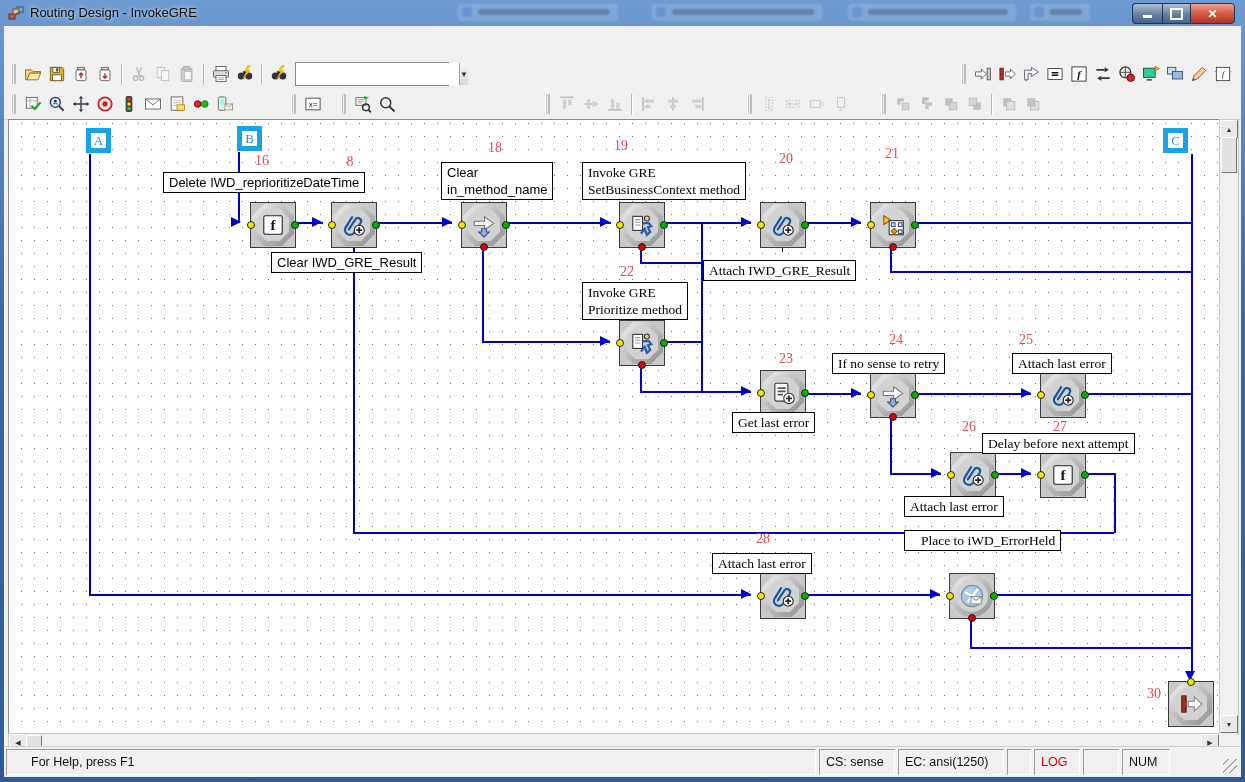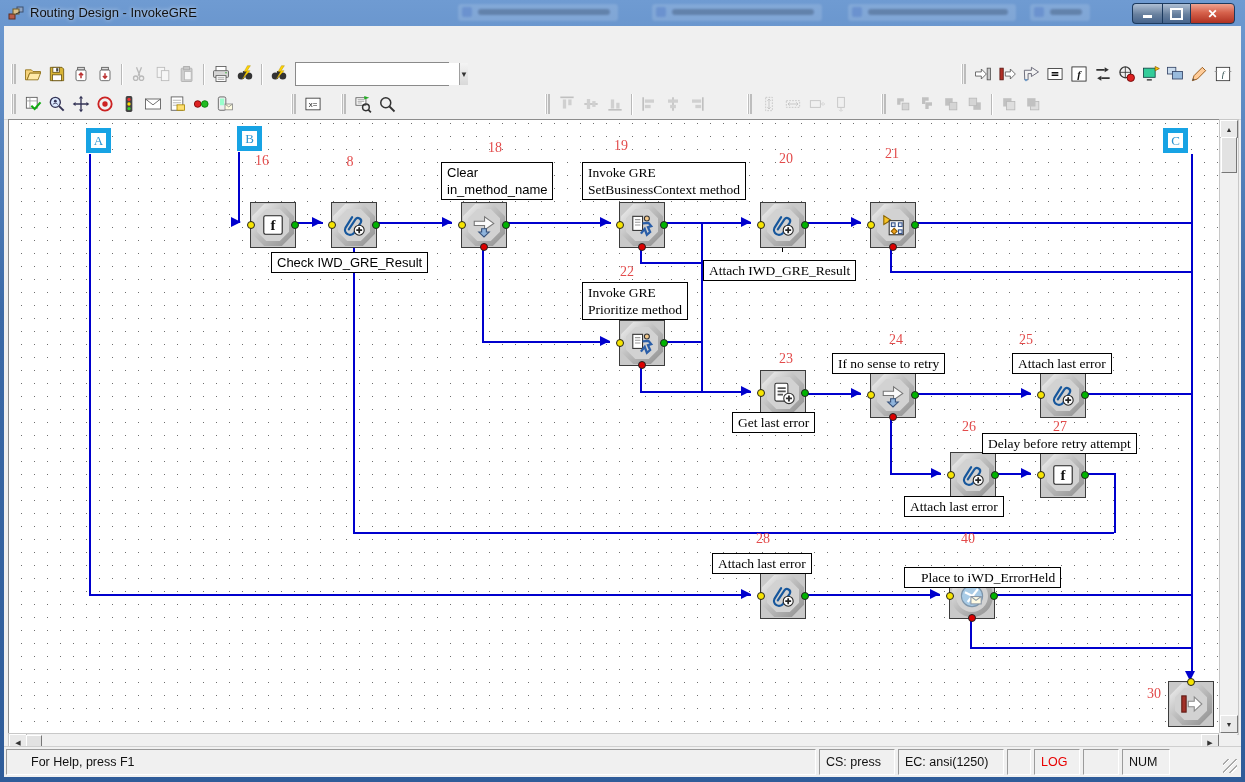--- a/index.html
+++ b/index.html
@@ -549,33 +549,34 @@
             <div class="oct"></div>
             <div class="oct2"></div>
             <div class="bicon"><svg viewBox="0 0 24 24">
                 <rect x="3.5" y="3.5" width="17" height="17" rx="1.5" fill="#fff" stroke="#222"></rect>
                 <text x="12" y="17" font-size="14" font-family="Liberation Serif,serif" font-weight="bold" text-anchor="middle" fill="#111">f</text>
               </svg></div>
             <div class="pt in"></div>
             <div class="pt out"></div>
           </div>
           <div class="num" style="left: 253px; top: 33px;">16</div>
+          <div class="lbl sans center" style="left: 154px; top: 52px;">Delete IWD_reprioritizeDateTime</div>
           <div class="blk" style="left: 322px; top: 82px;">
             <div class="oct"></div>
             <div class="oct2"></div>
             <div class="bicon"><svg viewBox="0 0 24 24">
                 <path d="M7.2 16 L13.3 6.8a2.9 2.9 0 0 1 5 2.9L12 19.2a4.6 4.6 0 0 1-7.9-4.6L10.3 4.8" fill="none" stroke="#17579c" stroke-width="2" stroke-linecap="round"></path>
                 <circle cx="16.8" cy="16.8" r="4.6" fill="#fff" stroke="#222"></circle>
                 <path d="M16.8 14.1v5.4M14.1 16.8h5.4" stroke="#222" stroke-width="1.6"></path>
               </svg></div>
             <div class="pt in"></div>
             <div class="pt out"></div>
           </div>
           <div class="num" style="left: 341px; top: 34px;">8</div>
-          <div class="lbl sans center" style="left: 262px; top: 132px;">Check IWD_GRE_Result</div>
+          <div class="lbl sans center" style="left: 262px; top: 132px;">Clear IWD_GRE_Result</div>
           <div class="blk" style="left: 452px; top: 82px;">
             <div class="oct"></div>
             <div class="oct2"></div>
             <div class="bicon"><svg viewBox="0 0 24 24">
                 <path d="M3 8.5h9.5V4.5L21 10.5l-8.5 6V12.5H3z" fill="#fbfbfb" stroke="#777"></path>
                 <path d="M9.8 15.5h4.4v3h2.6L12 23l-4.8-4.5h2.6z" fill="#8fb4dc" stroke="#35507a"></path>
               </svg></div>
             <div class="pt in"></div>
             <div class="pt out"></div>
             <div class="pt err"></div>
@@ -701,21 +702,21 @@
             <div class="oct"></div>
             <div class="oct2"></div>
             <div class="bicon"><svg viewBox="0 0 24 24">
                 <rect x="3.5" y="3.5" width="17" height="17" rx="1.5" fill="#fff" stroke="#222"></rect>
                 <text x="12" y="17" font-size="14" font-family="Liberation Serif,serif" font-weight="bold" text-anchor="middle" fill="#111">f</text>
               </svg></div>
             <div class="pt in"></div>
             <div class="pt out"></div>
           </div>
           <div class="num" style="left: 1051px; top: 299px;">27</div>
-          <div class="lbl serif center" style="left: 973px; top: 313px;">Delay before retry attempt</div>
+          <div class="lbl serif center" style="left: 973px; top: 313px;">Delay before next attempt</div>
           <div class="blk" style="left: 751px; top: 453px;">
             <div class="oct"></div>
             <div class="oct2"></div>
             <div class="bicon"><svg viewBox="0 0 24 24">
                 <path d="M7.2 16 L13.3 6.8a2.9 2.9 0 0 1 5 2.9L12 19.2a4.6 4.6 0 0 1-7.9-4.6L10.3 4.8" fill="none" stroke="#17579c" stroke-width="2" stroke-linecap="round"></path>
                 <circle cx="16.8" cy="16.8" r="4.6" fill="#fff" stroke="#222"></circle>
                 <path d="M16.8 14.1v5.4M14.1 16.8h5.4" stroke="#222" stroke-width="1.6"></path>
               </svg></div>
             <div class="pt in"></div>
             <div class="pt out"></div>
@@ -729,21 +730,21 @@
                 <circle cx="12" cy="12" r="9.8" fill="#a8cbe6" stroke="#7d95aa"></circle>
                 <path d="M5.5 8.5 18.5 15M8 17.5 17.5 5.5" stroke="#fff" stroke-width="2"></path>
                 <rect x="11" y="12.5" width="9.5" height="6.8" fill="#fffbe2" stroke="#8a97a6"></rect>
                 <path d="M11 12.5l4.7 3.6 4.8-3.6" fill="none" stroke="#8a97a6"></path>
               </svg></div>
             <div class="pt in"></div>
             <div class="pt out"></div>
             <div class="pt err"></div>
           </div>
           <div class="num" style="left: 959px; top: 411px;">40</div>
-          <div class="lbl serif center" style="left: 895px; top: 447px; padding-left: 16px;">Place to iWD_ErrorHeld</div>
+          <div class="lbl serif center" style="left: 895px; top: 410px; padding-left: 16px;">Place to iWD_ErrorHeld</div>
           <div class="blk" style="left: 1159px; top: 561px;">
             <div class="oct"></div>
             <div class="oct2"></div>
             <div class="bicon"><svg viewBox="0 0 24 24">
                 <rect x="3.5" y="4.5" width="4" height="15" fill="#a23028" stroke="#5f1b15"></rect>
                 <path d="M9.5 9.5h5.5v-4L22 12l-7 6.5v-4H9.5z" fill="#fff" stroke="#888"></path>
               </svg></div>
             <div class="pt intop"></div>
           </div>
           <div class="num" style="left: 1145px; top: 566px;">30</div>
@@ -757,21 +758,21 @@
       <div class="hsb">
         <div class="sbtn" style="left:0;top:0">◀</div>
         <div class="thumb" style="left:17px;top:1px;width:14px;height:14px"></div>
         <div class="sbtn" style="left:1192px;top:0">▶</div>
       </div>
       <div class="corner"></div>
     </div>
 
     <div class="statusbar">
       <div class="pane help">For Help, press F1</div>
-      <div class="pane" style="width:62px">CS: press</div>
+      <div class="pane" style="width:62px">CS: sense</div>
       <div class="pane" style="width:92px">EC: ansi(1250)</div>
       <div class="pane" style="width:10px"></div>
       <div class="pane" style="width:32px;color:#e80000">LOG</div>
       <div class="pane" style="width:22px"></div>
       <div class="pane" style="width:34px">NUM</div>
       <div class="pane grip-pane">
           <span class="sgrip"></span>
         </div>
     </div>
   </div>

